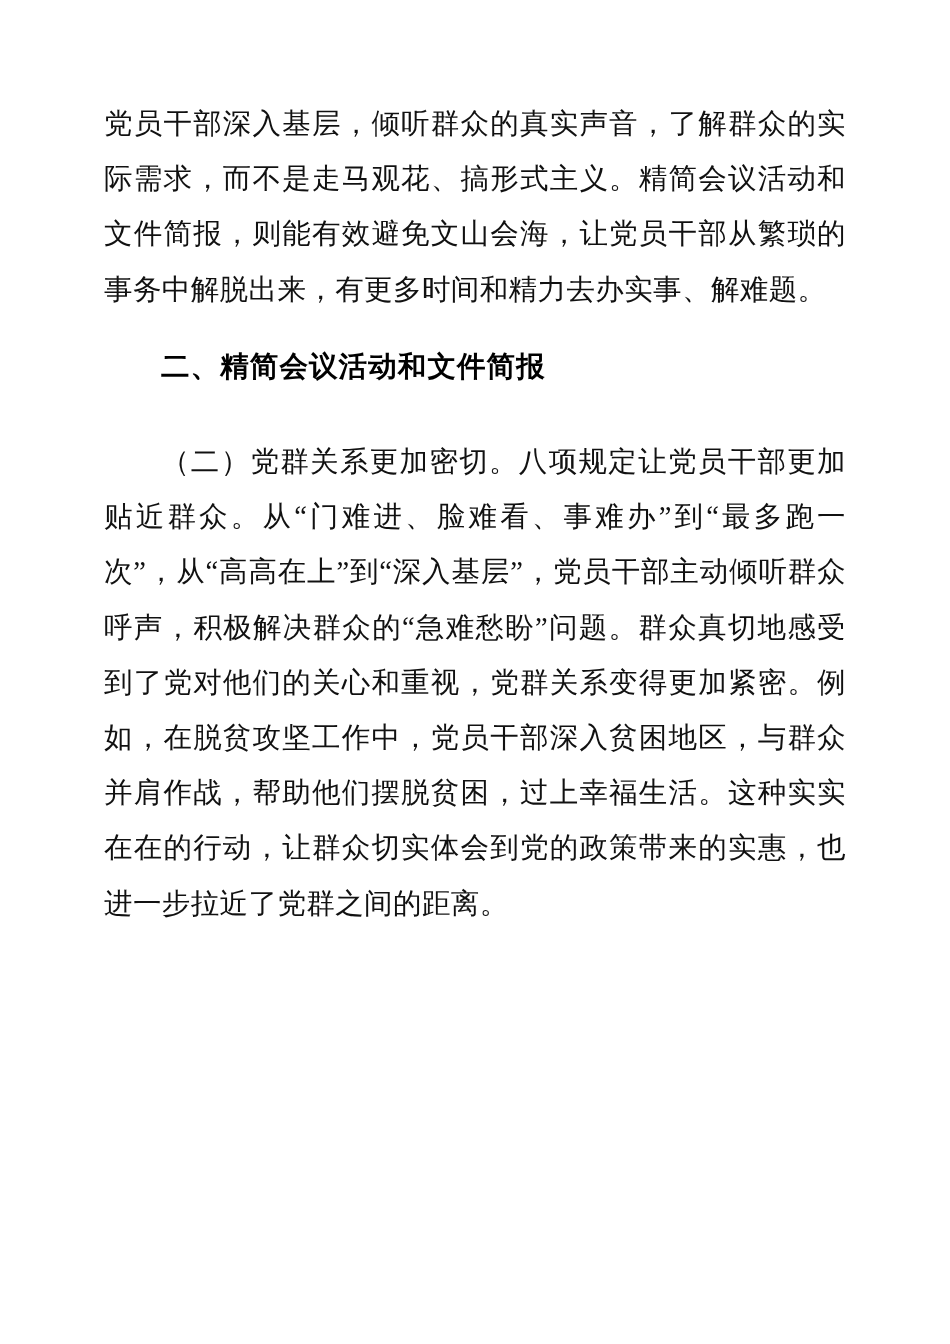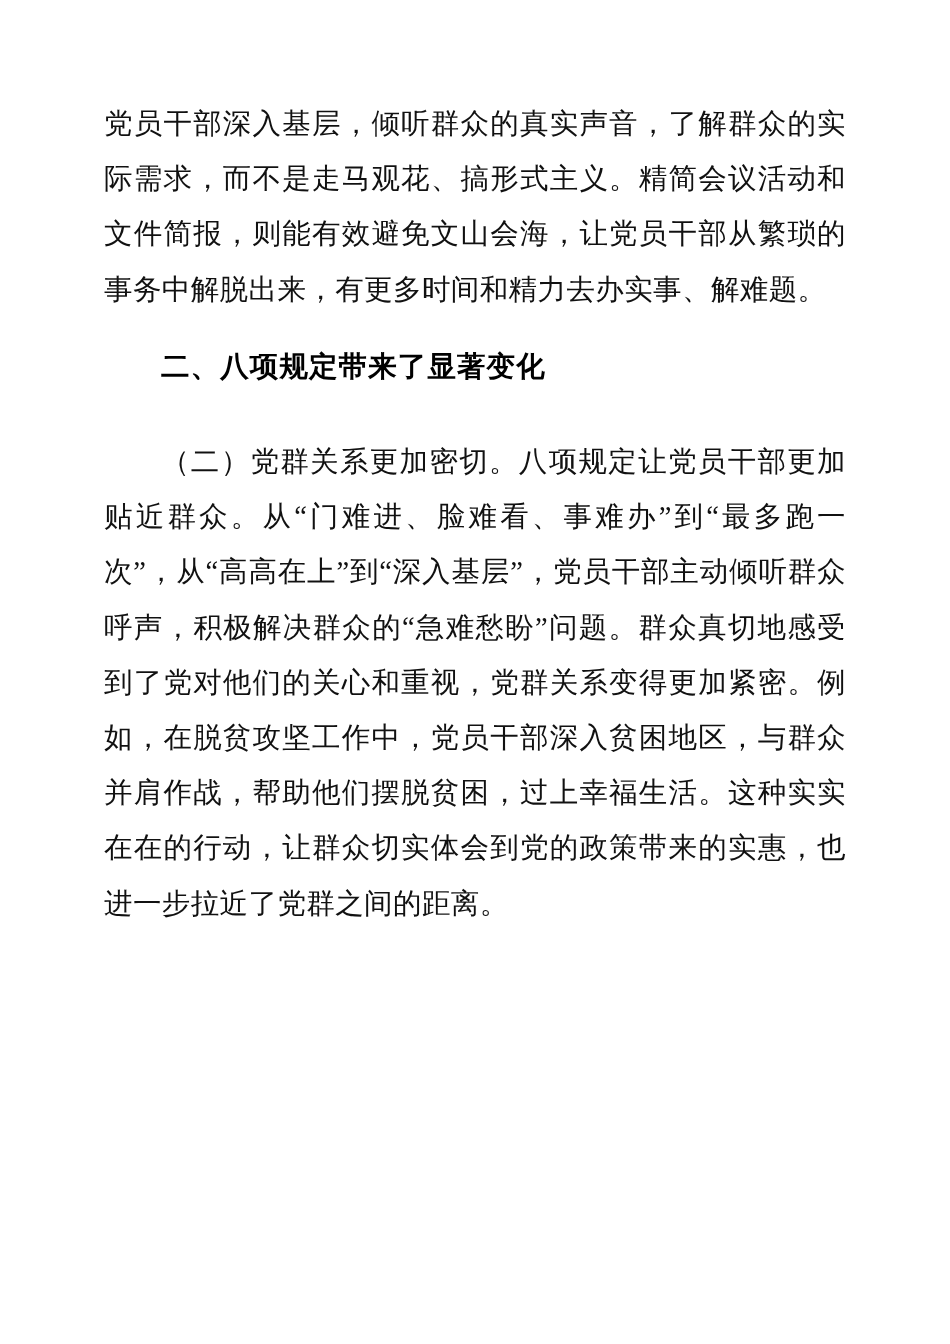--- a/index.html
+++ b/index.html
@@ -66,21 +66,21 @@
 </head>
 <body>
 
 <div class="page">
   <div class="content">
 
     <p class="para flow">党员干部深入基层，倾听群众的真实声音，了解群众的实际需求，而不是走马观花、搞形式主义。精简会议活动和文件简报，则能有效避免文山会海，让党员干部从繁琐的事务中解脱出来，有更多时间和精力去办实事、解难题。</p>
 
     <div class="gap-before-heading"></div>
 
-    <h2 class="heading">二、八项规定带来了显著变化</h2>
+    <h2 class="heading">二、精简会议活动和文件简报</h2>
 
     <div class="gap-after-heading"></div>
 
 
     <div class="gap-between-paras"></div>
 
     <p class="para">（二）党群关系更加密切。八项规定让党员干部更加贴近群众。从“门难进、脸难看、事难办”到“最多跑一次”，从“高高在上”到“深入基层”，党员干部主动倾听群众呼声，积极解决群众的“急难愁盼”问题。群众真切地感受到了党对他们的关心和重视，党群关系变得更加紧密。例如，在脱贫攻坚工作中，党员干部深入贫困地区，与群众并肩作战，帮助他们摆脱贫困，过上幸福生活。这种实实在在的行动，让群众切实体会到党的政策带来的实惠，也进一步拉近了党群之间的距离。</p>
 
   </div>
 </div>

